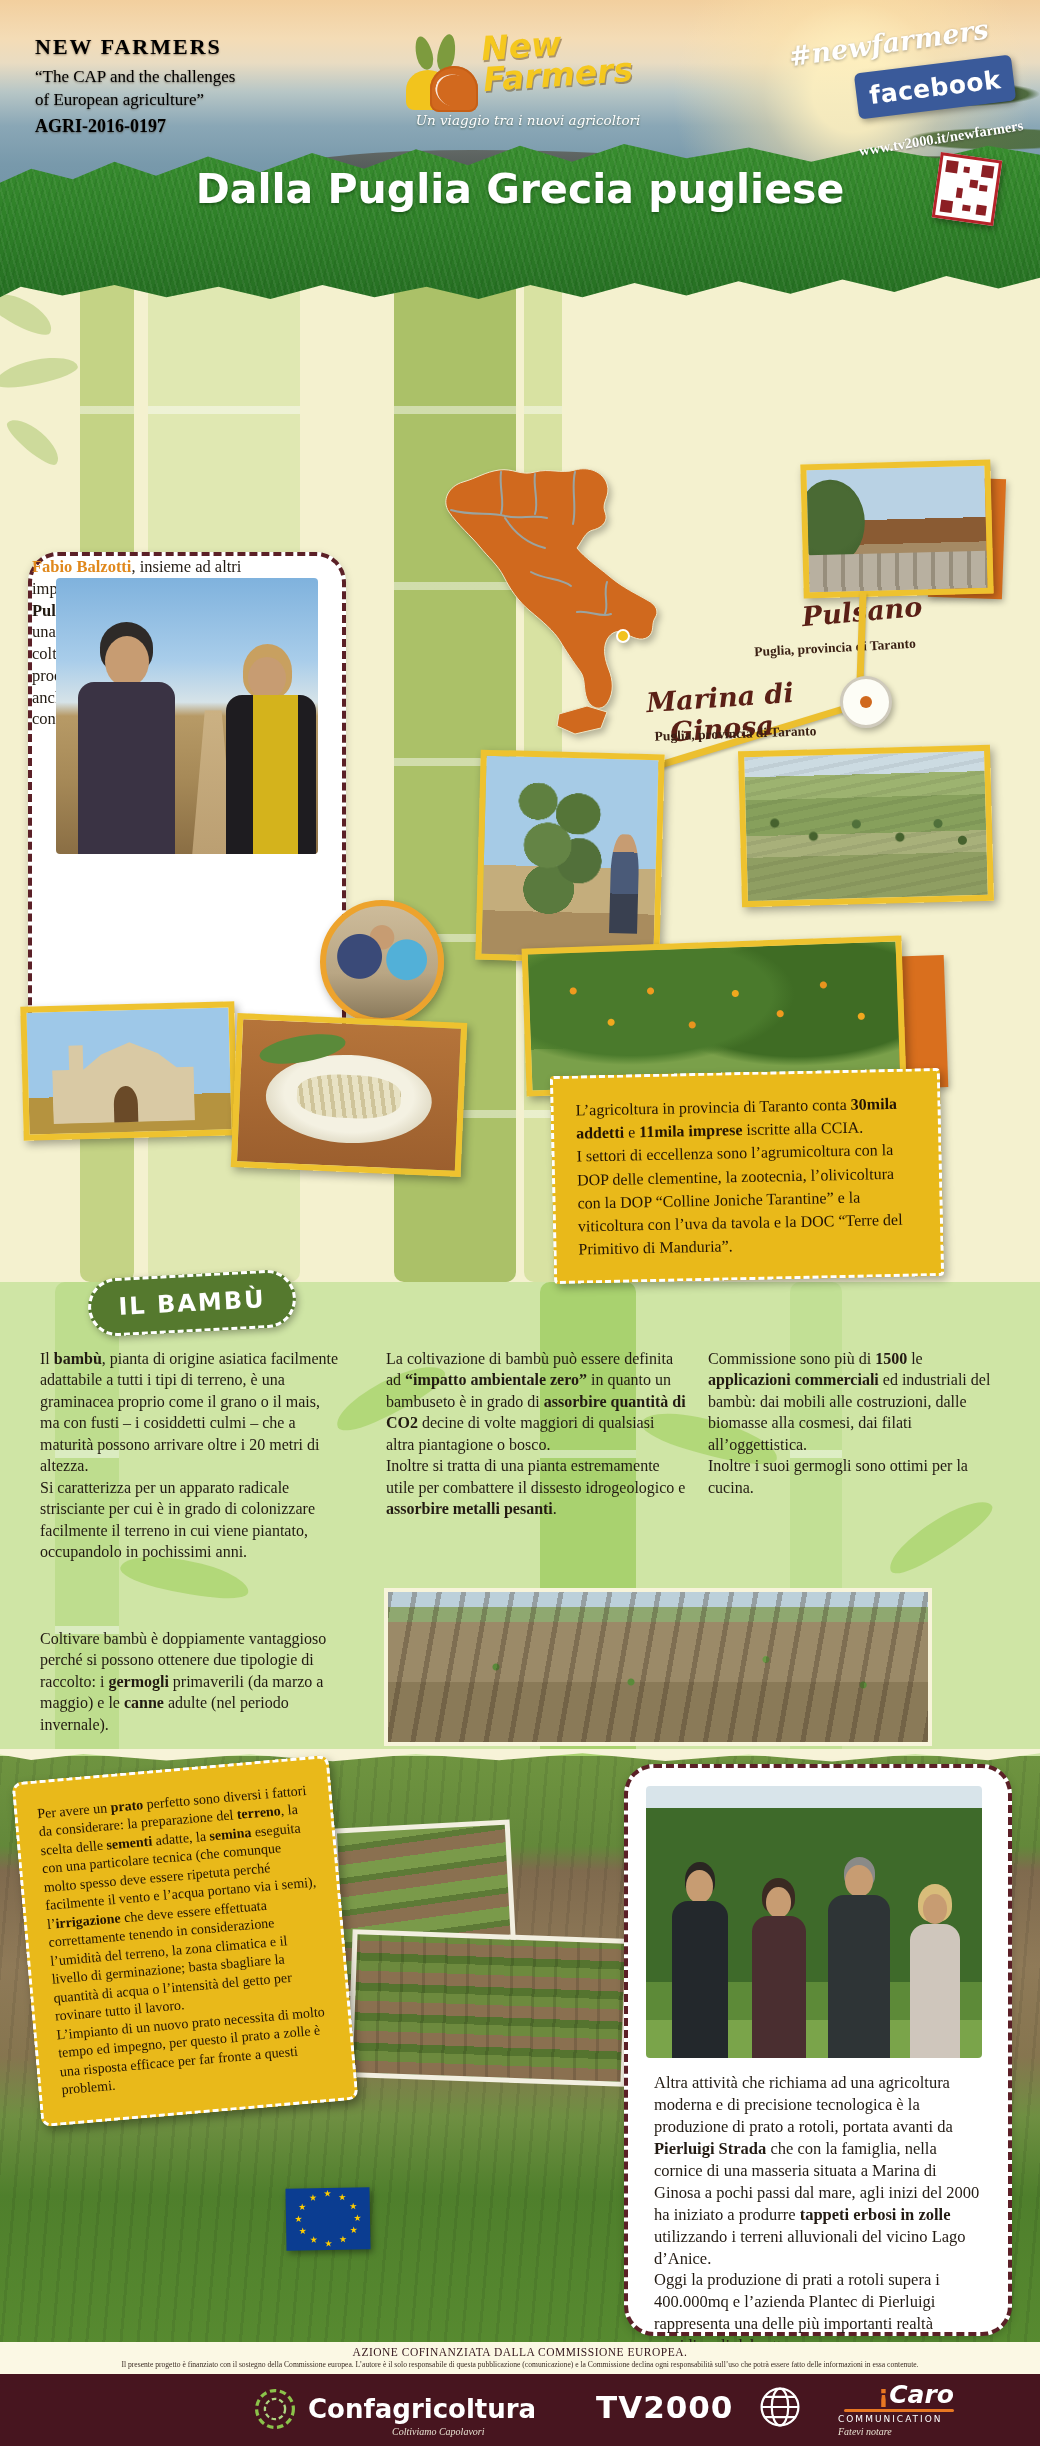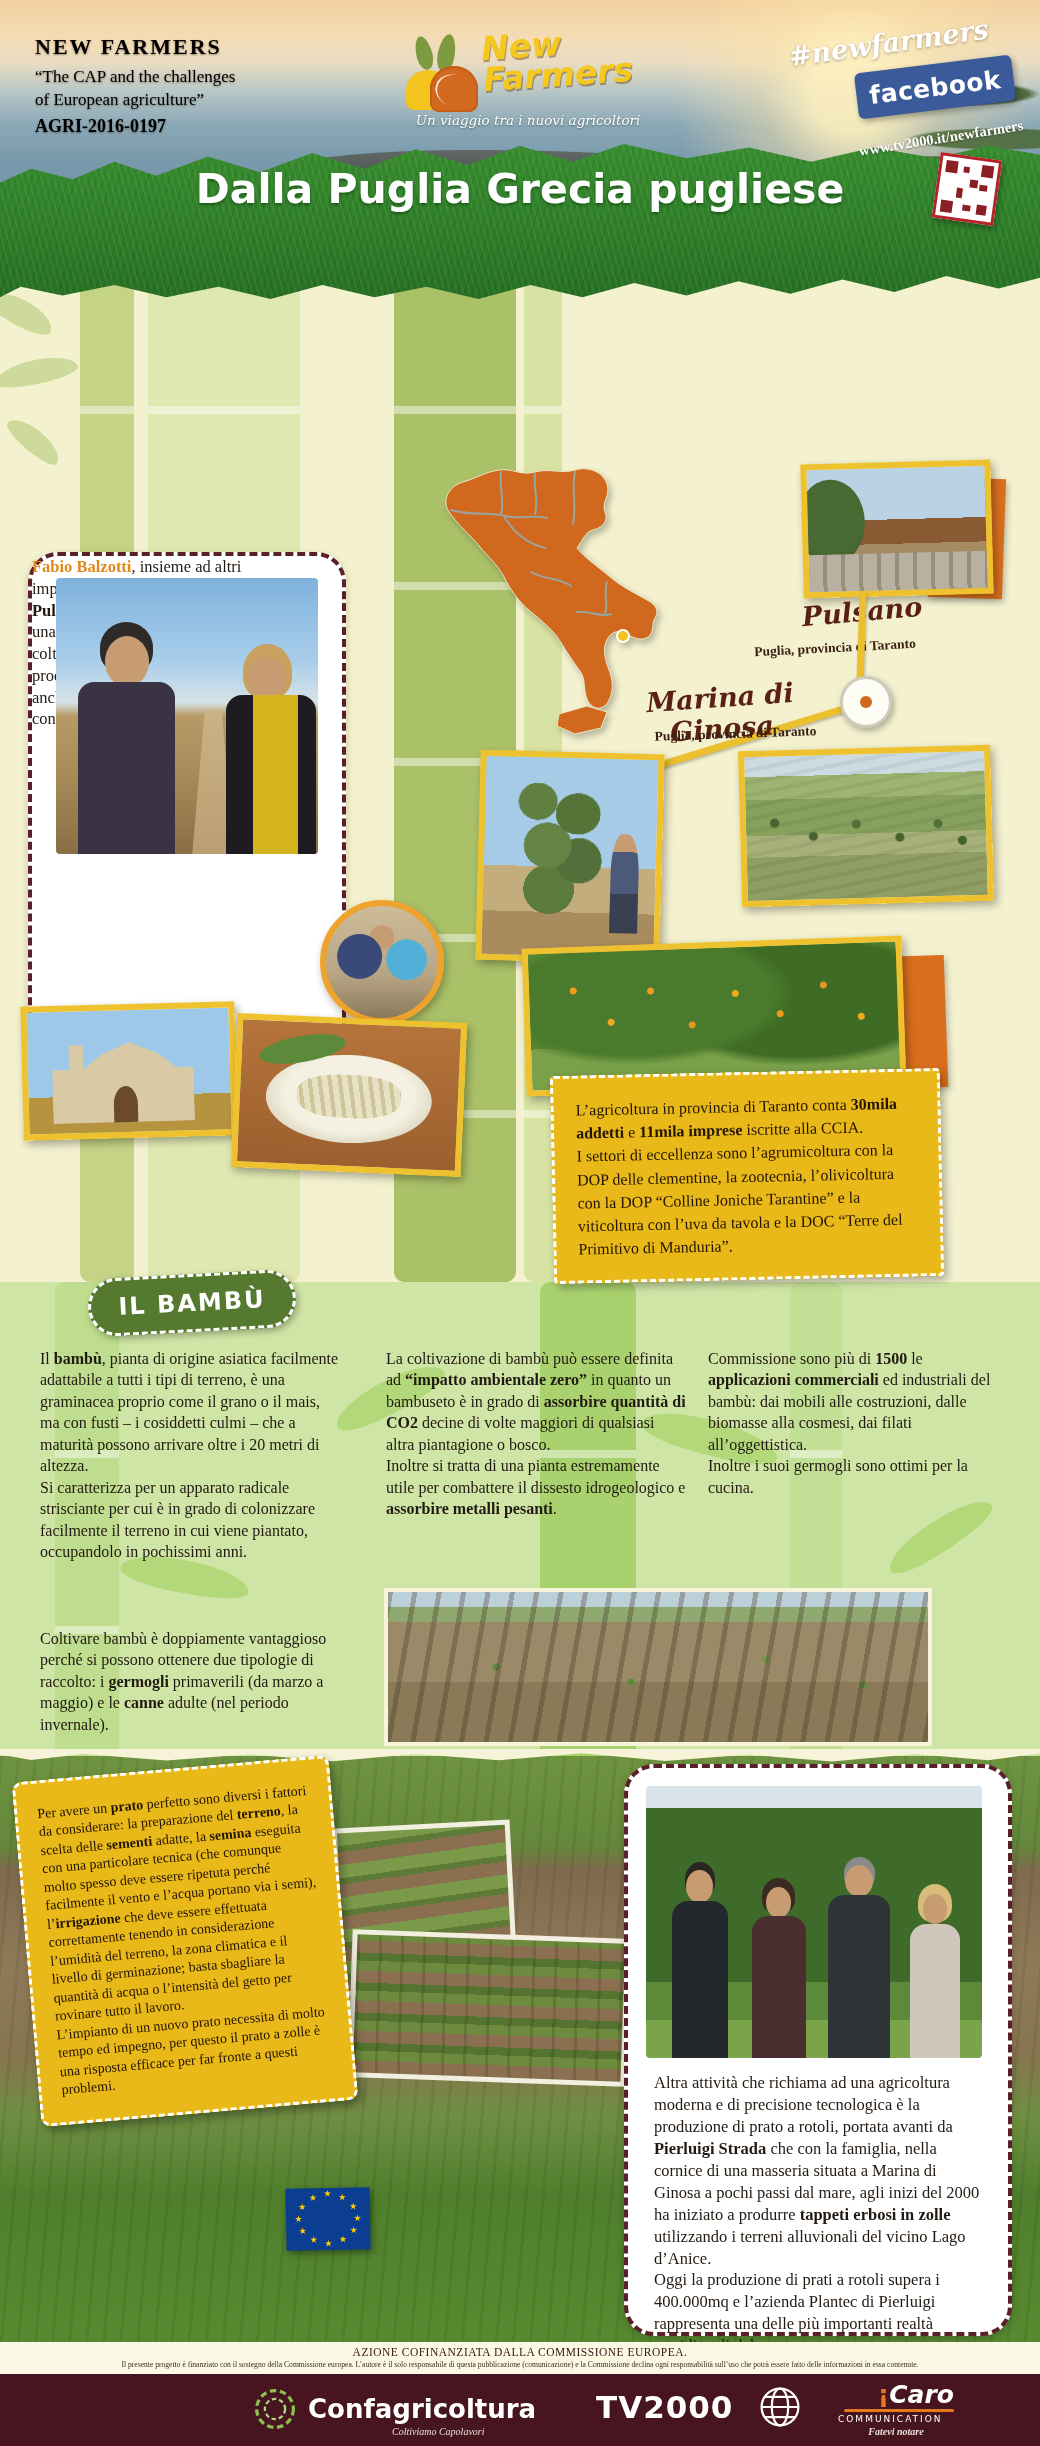--- a/index.html
+++ b/index.html
@@ -256,21 +256,21 @@
   .conf-tag{position:absolute;left:140px;top:40px;font-style:italic;font-size:10px;color:#e8e2d2;white-space:nowrap;}
   .logo-tv{position:absolute;left:596px;top:10px;display:flex;align-items:center;color:#fff;}
   .tv-name{font-family:"DejaVu Sans",sans-serif;font-weight:bold;font-size:31px;letter-spacing:1px;margin-right:24px;}
   .globe-icon{width:46px;height:46px;}
   .globe-icon circle,.globe-icon path,.globe-icon ellipse{fill:none;stroke:#fff;stroke-width:2.4;}
   .logo-caro{position:absolute;left:838px;top:8px;color:#fff;}
   .caro-name{font-family:"DejaVu Sans",sans-serif;font-weight:bold;font-style:italic;font-size:25px;line-height:1;text-align:right;}
   .caro-name .mark{color:#e87722;font-style:normal;}
   .caro-swoosh{width:110px;height:3px;background:#e87722;border-radius:2px;margin:2px 0 2px 6px;}
   .caro-sub{font-family:"DejaVu Sans",sans-serif;font-size:9px;letter-spacing:2px;}
-  .caro-tag{font-style:italic;font-size:10px;color:#e8e2d2;text-align:center;margin-top:2px;font-weight:bold;}
+  .caro-tag{font-style:italic;font-size:10px;color:#e8e2d2;text-align:left;margin-top:2px;}
 
   .seg-b{font-weight:bold;}
   .accent{color:#e0881c;font-weight:bold;}
 </style>
 </head>
 <body>
 
 <div class="poster">
 
   <div class="abs header-photo">

